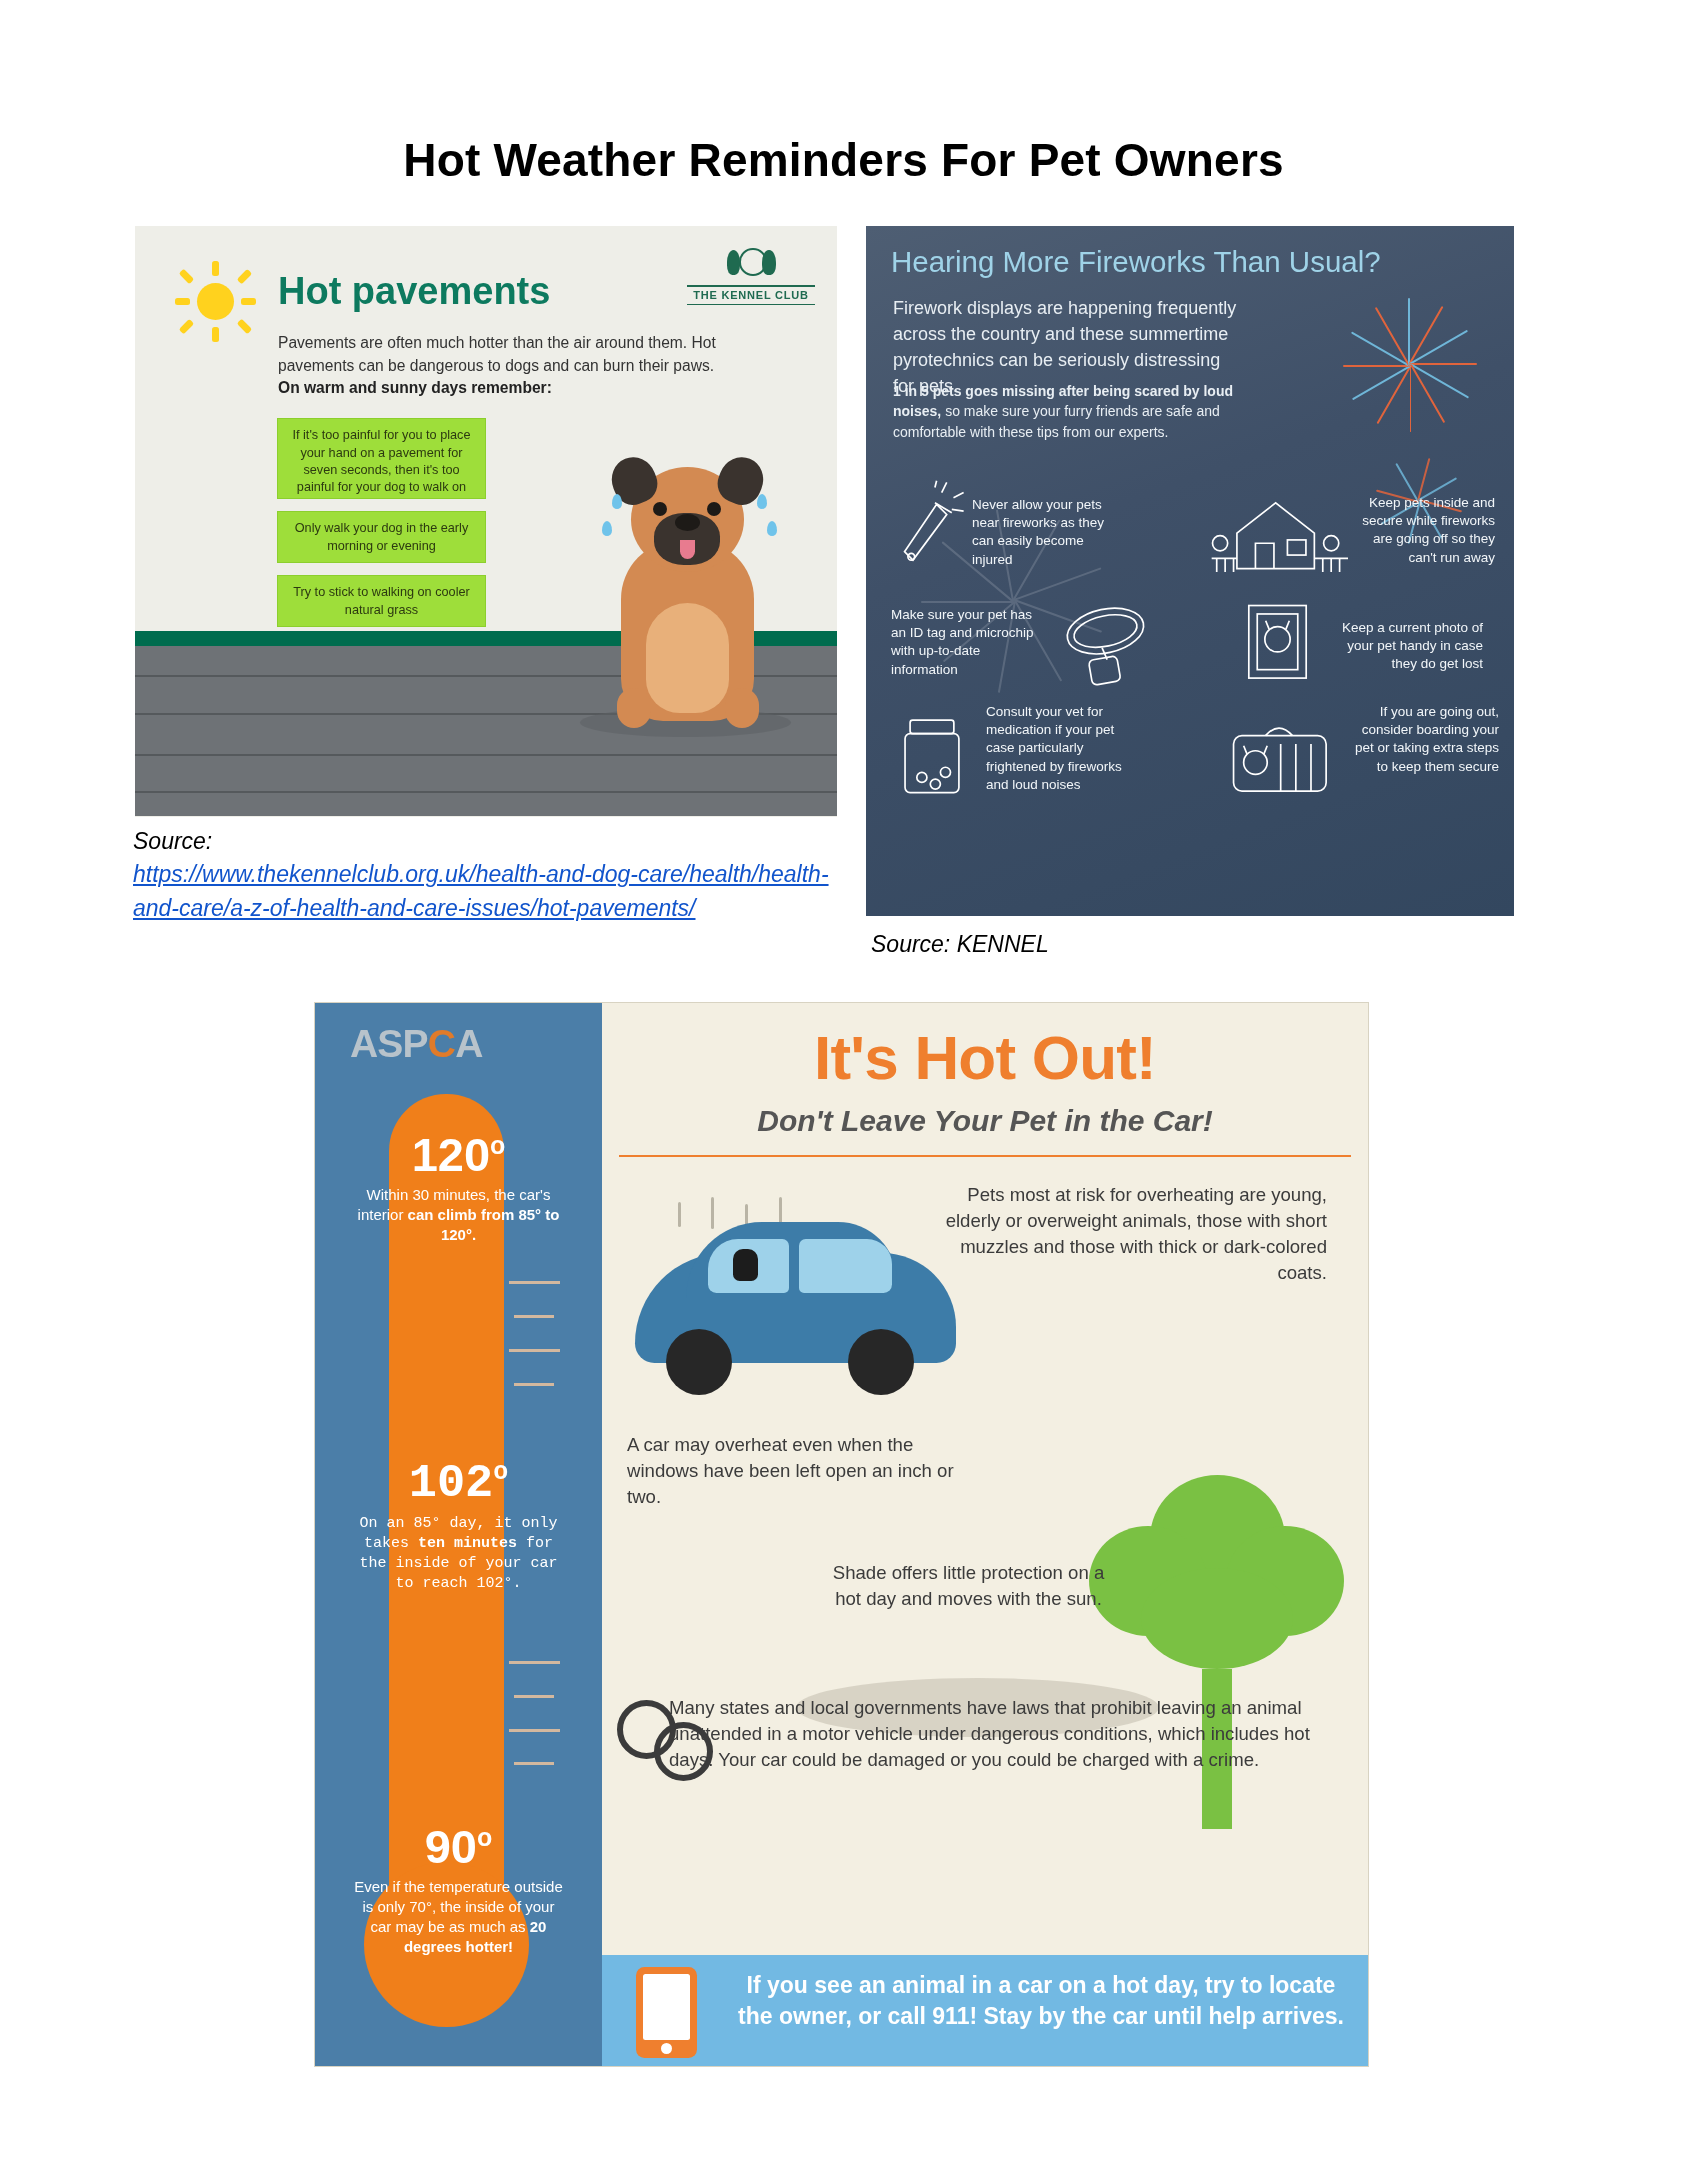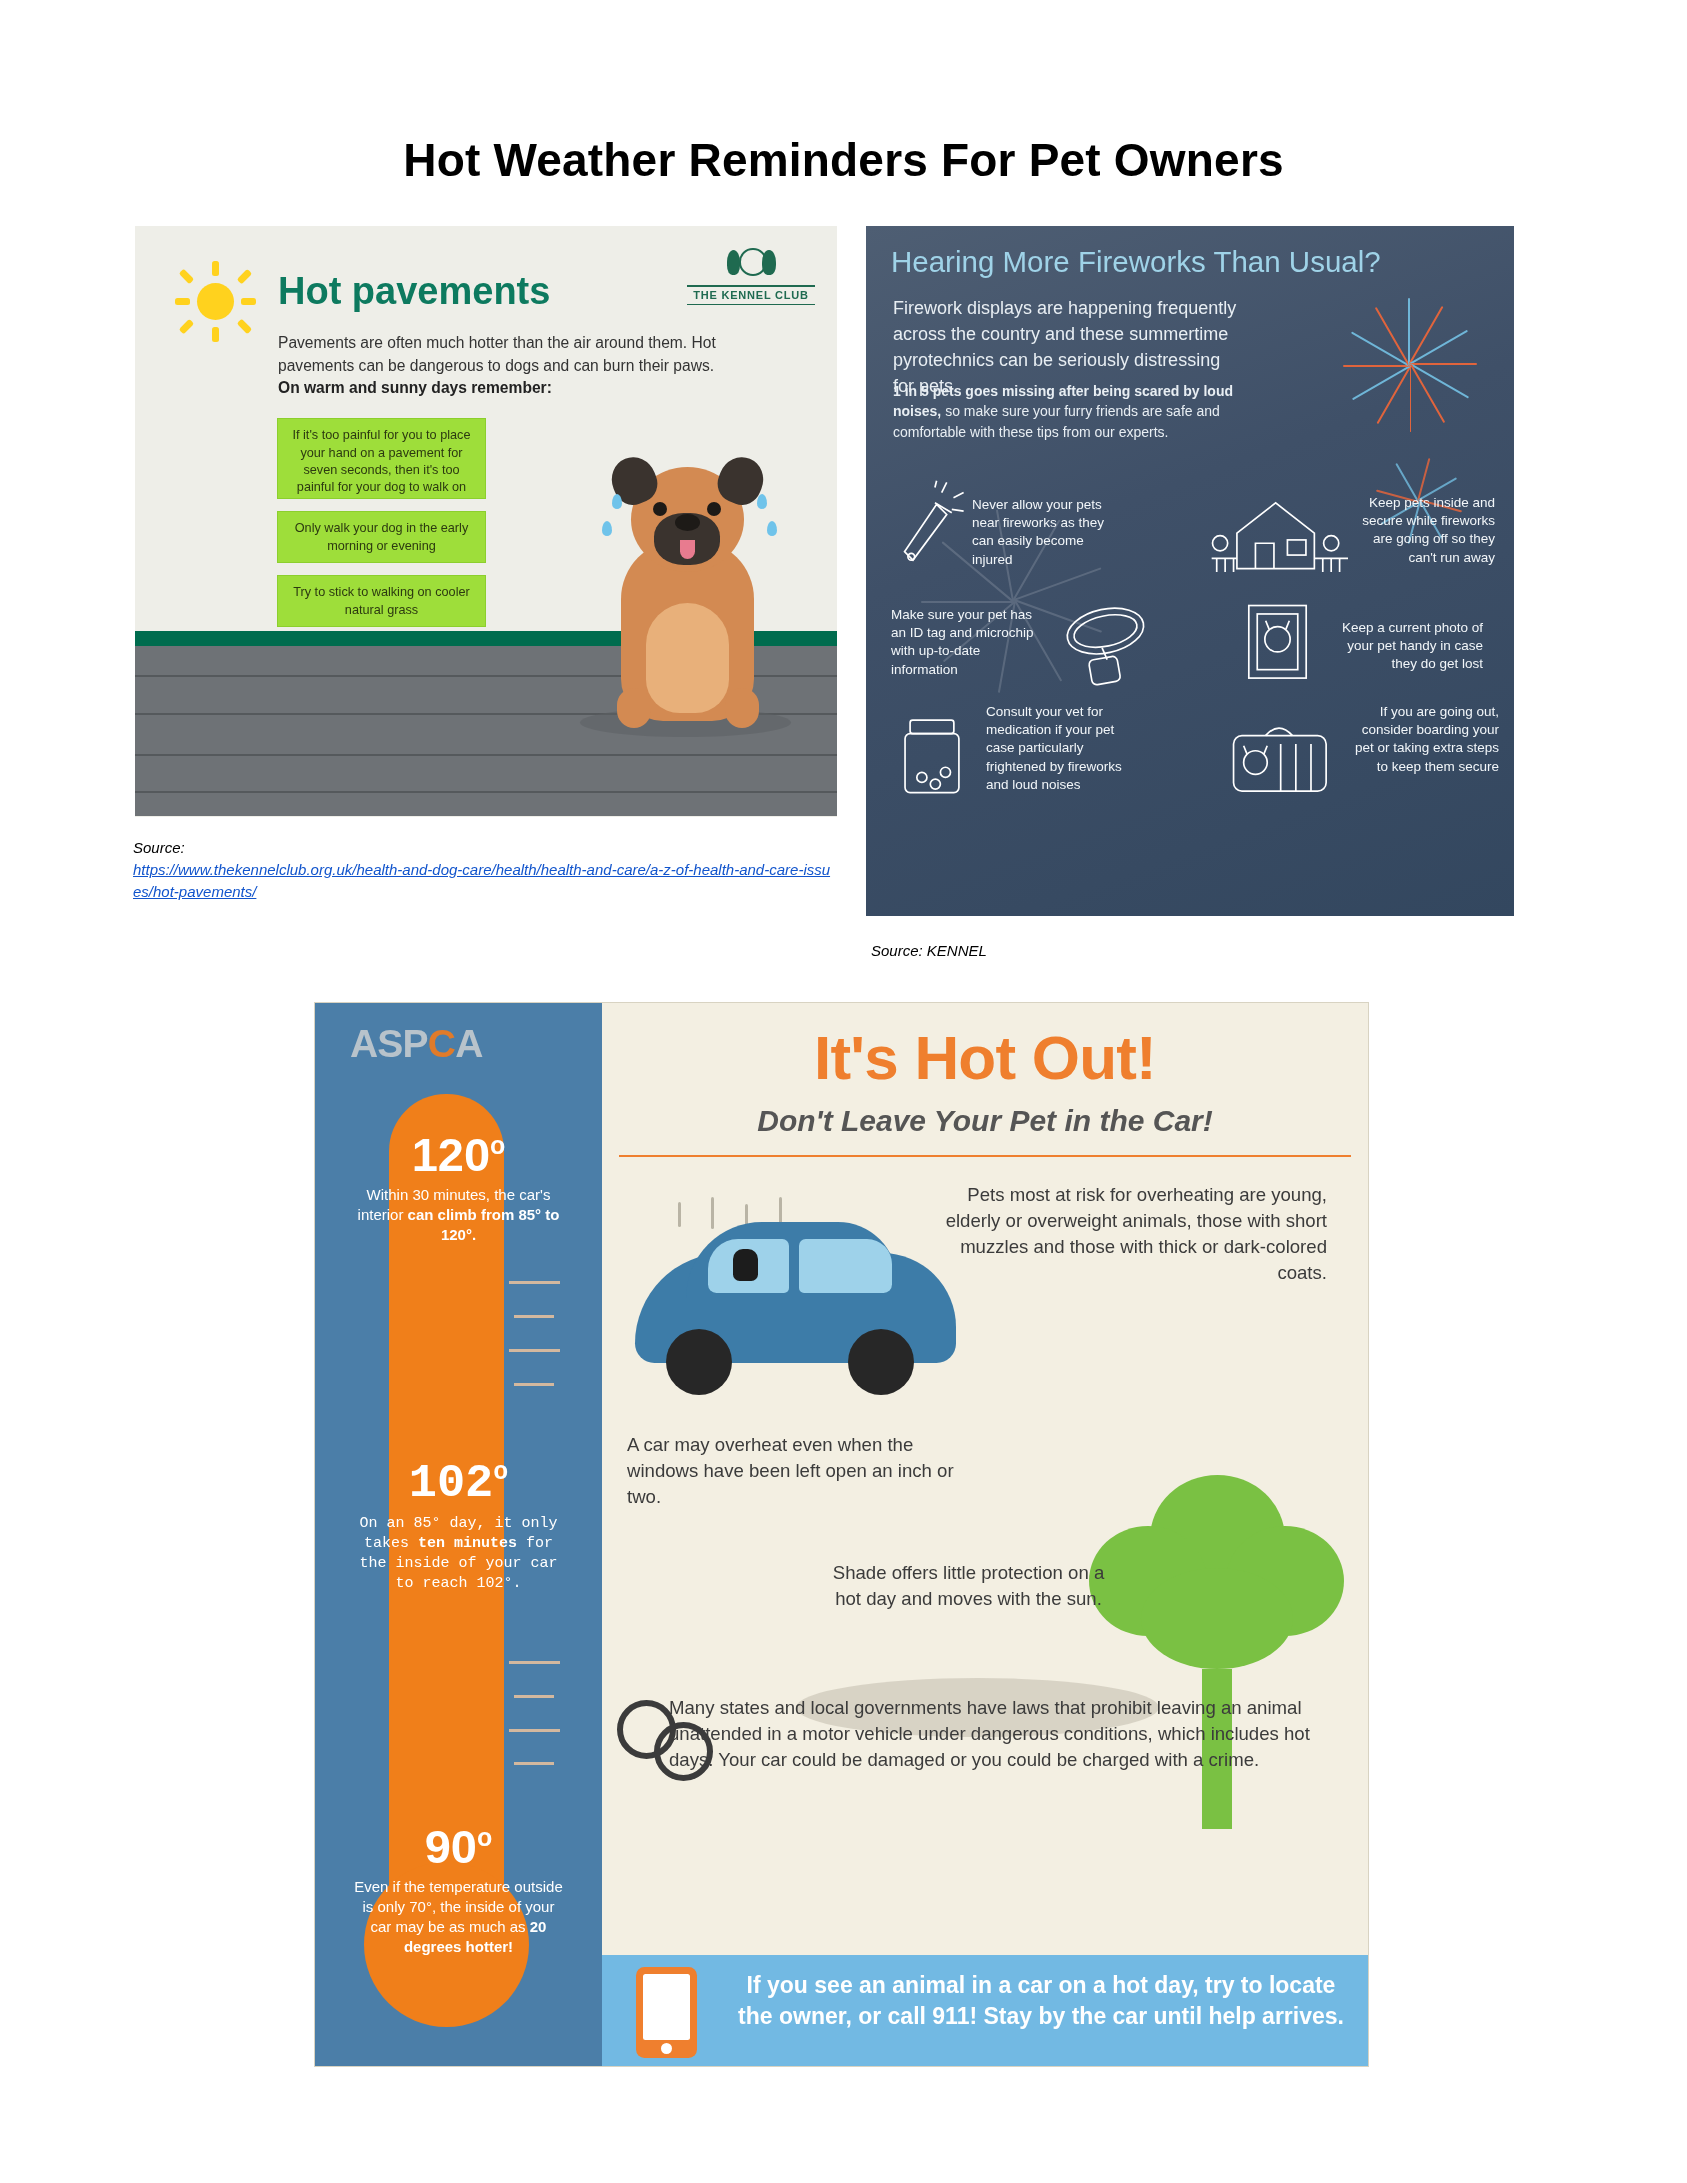--- a/index.html
+++ b/index.html
@@ -109,24 +109,23 @@
   .dog-ear.r { left:154px; transform:rotate(22deg); }
   .dog-leg { position:absolute; top:275px; width:34px; height:40px; background:#d38a52; border-radius:17px; }
   .dog-leg.l { left:52px; }
   .dog-leg.r { left:160px; }
   .dog-drop { position:absolute; width:10px; height:15px; background:#6fc3ea; border-radius:50% 50% 50% 50% / 65% 65% 35% 35%; }
 
   
   .source-caption {
     position:absolute;
     font-style:italic;
-    font-size:15px;
+    font-size:23px;
     color:#000;
     line-height:1.45;
-    margin-top:12px;
   }
   #src-kennel { left:133px; top:825px; width:700px; }
   #src-kennel .link { color:#1154cc; text-decoration:underline; display:block; word-break:break-all; }
   #src-aspca { left:871px; top:928px; }
 
   
   #fig-fireworks {
     left: 866px;
     top: 226px;
     width: 648px;

